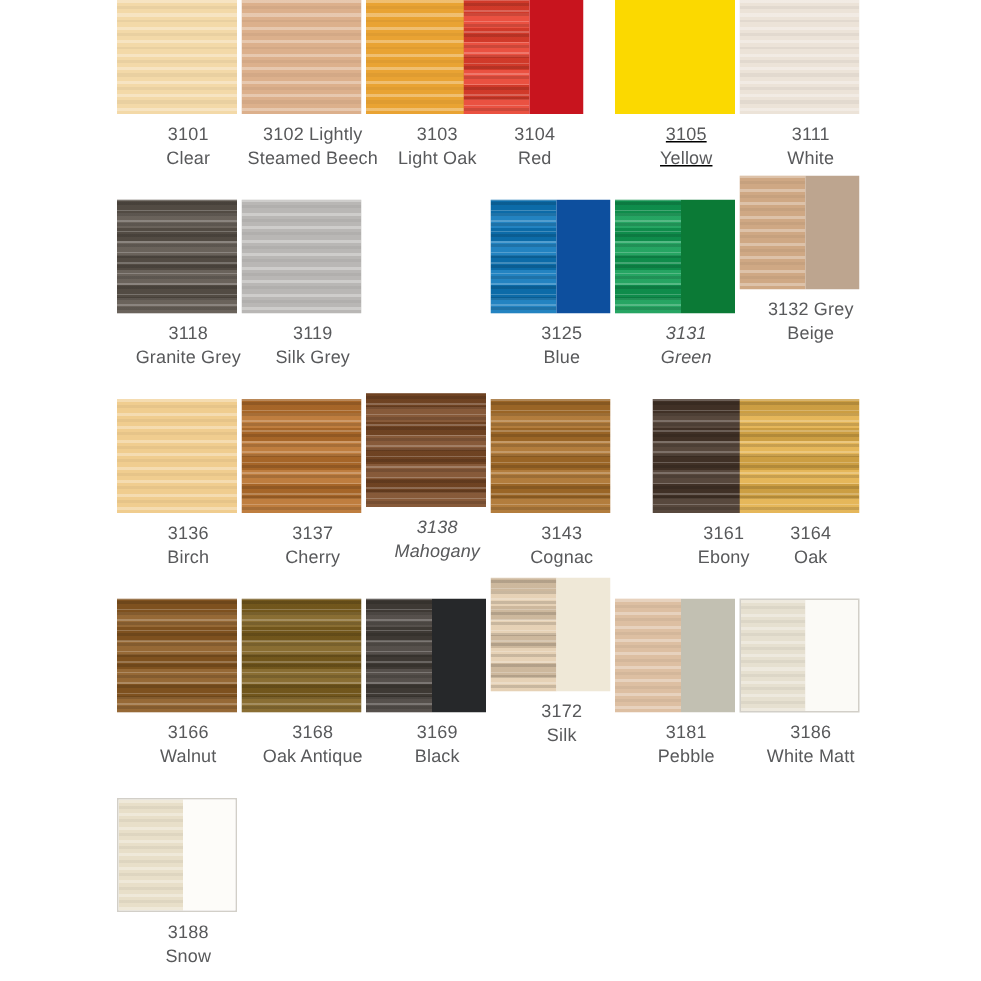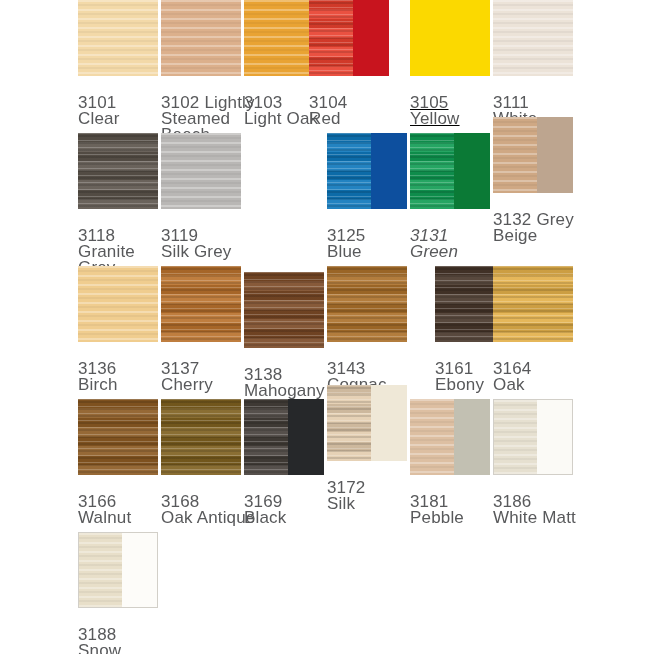--- a/index.html
+++ b/index.html
@@ -97,27 +97,28 @@
         rgba(0,0,0,0.00) 4px,
         rgba(0,0,0,0.045) 4px,
         rgba(0,0,0,0.045) 6px,
         rgba(0,0,0,0.00) 6px,
         rgba(0,0,0,0.00) 9px
       );
   }
   .grain.flat { background-image: none; }
 
   .swatch-label {
-    margin-top: 19px;
-    font-size: 17px;
+    margin-top: 5px;
+    font-size: 12px;
     line-height: 16px;
     color: #58595b;
     letter-spacing: 0.01em;
     white-space: pre-line;
     width: 95px;
+    text-align: center;
   }
 </style>
 </head>
 <body>
 
 <div id="swatch-grid">
     <div class="swatch-cell" style="left: 78px; top: 0px;">
       <div class="swatch-chip">
         <div class="chip-panel full" style="background: rgb(243, 217, 168);">
           <div class="grain soft"></div>
@@ -242,21 +243,21 @@
     </div>
     <div class="swatch-cell" style="left: 161px; top: 266px;">
       <div class="swatch-chip">
         <div class="chip-panel full" style="background: rgb(185, 113, 44);">
           <div class="grain strong"></div>
         </div>
       </div>
       <div class="swatch-label">3137
 Cherry</div>
     </div>
-    <div class="swatch-cell" style="left: 244px; top: 272px;">
+    <div class="swatch-cell" style="left: 244px; top: 262px; font-style: italic;">
       <div class="swatch-chip">
         <div class="chip-panel full" style="background: rgb(123, 74, 38);">
           <div class="grain strong"></div>
         </div>
       </div>
       <div class="swatch-label">3138
 Mahogany</div>
     </div>
     <div class="swatch-cell" style="left: 327px; top: 266px;">
       <div class="swatch-chip">

